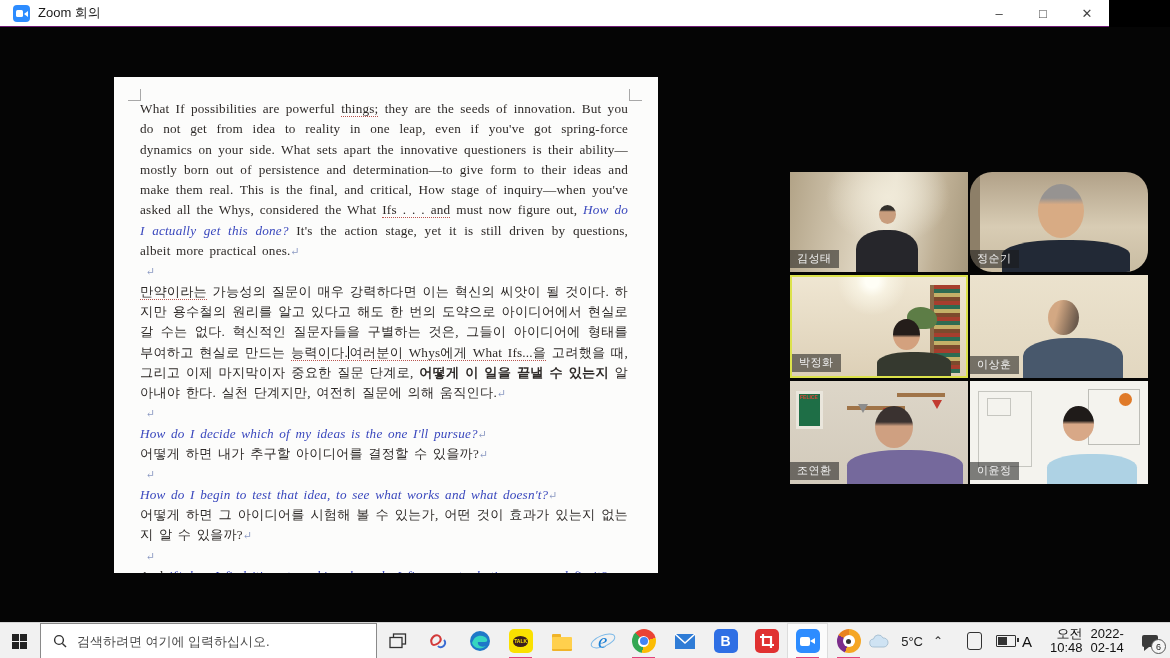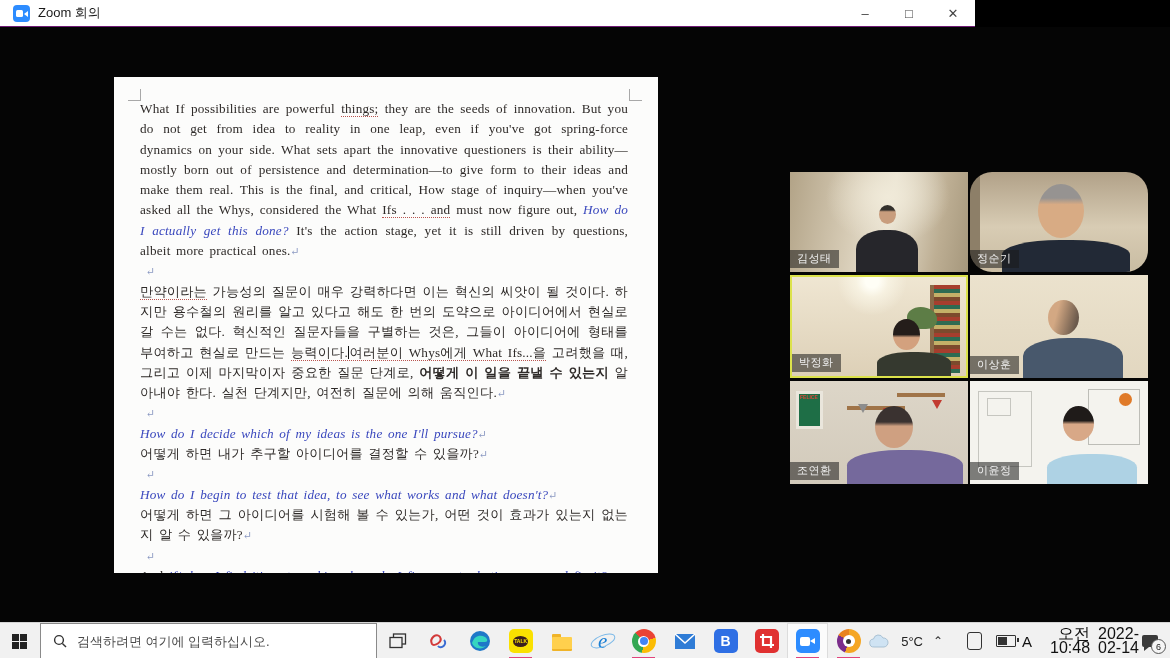--- a/index.html
+++ b/index.html
@@ -1,20 +1,20 @@
 <!DOCTYPE html>
 <html><head>
 <meta charset="utf-8">
 <style>
   html,body{margin:0;padding:0;}
   body{width:1170px;height:658px;position:relative;overflow:hidden;
        font-family:"Liberation Sans",sans-serif;background:#000;}
 
   
-  .titlebar{position:absolute;left:0;top:0;width:975px;height:26px;background:#fff;
+  .titlebar{position:absolute;left:0;top:0;width:1109px;height:26px;background:#fff;
             border-bottom:2px solid #701a75;display:flex;align-items:center;}
   .app-ico{width:17px;height:17px;border-radius:4px;background:#2d8cff;margin:0 8px 0 13px;
            position:relative;}
   .app-ico:before{content:"";position:absolute;left:3px;top:5px;width:7px;height:7px;
            background:#fff;border-radius:1.5px;}
   .app-ico:after{content:"";position:absolute;right:2px;top:6px;width:0;height:0;
            border-right:4px solid #fff;border-top:3px solid transparent;border-bottom:3px solid transparent;}
   .win-title{font-size:13px;color:#1a1a1a;}
   .win-controls{margin-left:auto;display:flex;height:100%;}
   .win-btn{width:44px;height:100%;display:flex;align-items:center;justify-content:center;
@@ -140,21 +140,21 @@
   .ic-norton{border-radius:50%;background:conic-gradient(#f5a623 0 200deg,#7b2d8b 200deg 300deg,#e8821e 300deg 360deg);
       display:flex;align-items:center;justify-content:center;}
   .ic-norton .in{width:12px;height:12px;border-radius:50%;background:#fff;display:flex;align-items:center;justify-content:center;}
   .ic-norton .dot{width:5px;height:5px;border-radius:50%;background:#333;}
   
   .tray{margin-left:auto;display:flex;align-items:center;}
   .tray-item{display:flex;align-items:center;justify-content:space-between;height:100%;gap:8px;}
   .temp{font-size:13px;color:#222;margin:0 10px 0 4px;}
   .chev{font-size:12px;color:#333;width:26px;text-align:center;}
   .ime{font-size:15px;color:#111;width:28px;text-align:center;}
-  .clock{font-size:16px;color:#111;text-align:right;line-height:14px;width:72px;margin-right:8px;}
+  .clock{font-size:13px;color:#111;text-align:right;line-height:14px;width:72px;margin-right:8px;}
   .notif{position:relative;width:40px;height:100%;display:flex;align-items:center;justify-content:center;}
   .notif .bubble{width:16px;height:12px;background:#3a3a3a;border-radius:2px;position:relative;}
   .notif .bubble:after{content:"";position:absolute;left:2px;bottom:-4px;border-top:4px solid #3a3a3a;
       border-right:5px solid transparent;}
   .badge{position:absolute;right:4px;bottom:5px;width:13px;height:13px;border-radius:50%;background:#f5f5f5;
       border:1px solid #555;font-size:9px;color:#222;display:flex;align-items:center;justify-content:center;}
   .batt{width:18px;height:10px;border:1.5px solid #333;border-radius:1px;position:relative;margin:0 6px;}
   .batt:before{content:"";position:absolute;left:1px;top:1px;bottom:1px;width:9px;background:#333;}
   .batt:after{content:"";position:absolute;right:-4px;top:2px;width:2px;height:4px;background:#333;}
   .phone{width:13px;height:16px;border:1.5px solid #333;border-radius:3px;margin:0 8px;}

